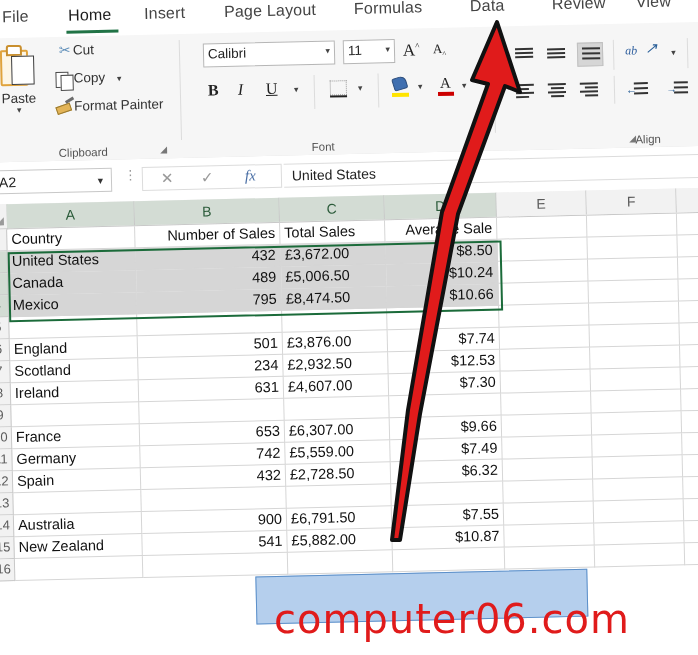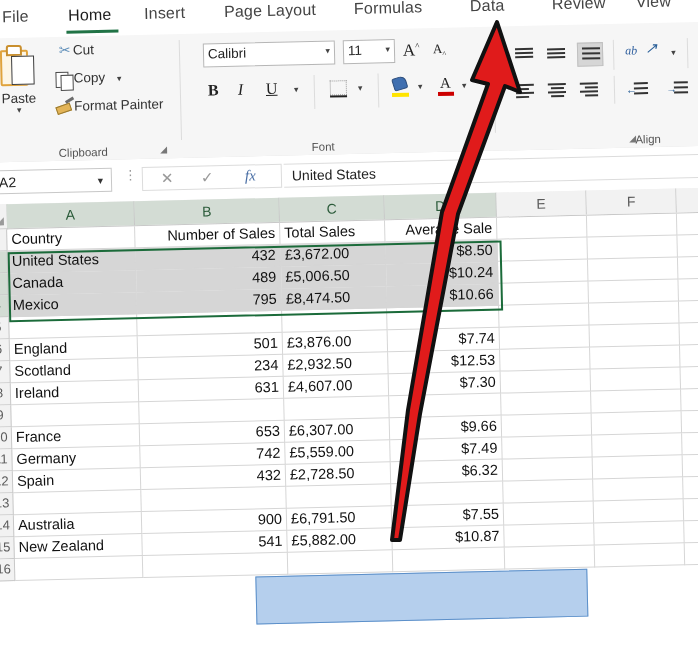--- a/index.html
+++ b/index.html
@@ -556,13 +556,14 @@
 
       <div class="bluebox" style="left:262px; top:378px; width:330px; height:46px;"></div>
     </div>
 
   </div>
 
   <svg class="arrow-anno" width="698" height="655" viewBox="0 0 698 655">
     <polygon points="497,22 520,92 505,86 458,214 420,414 400,540 392,540 408,410 442,212 488,84 472,80" fill="#e01b1b" stroke="#111111" stroke-width="4" stroke-linejoin="round"></polygon>
   </svg>
 
+  <div class="watermark">computer06.com</div>
 </div>
 
 </body></html>

